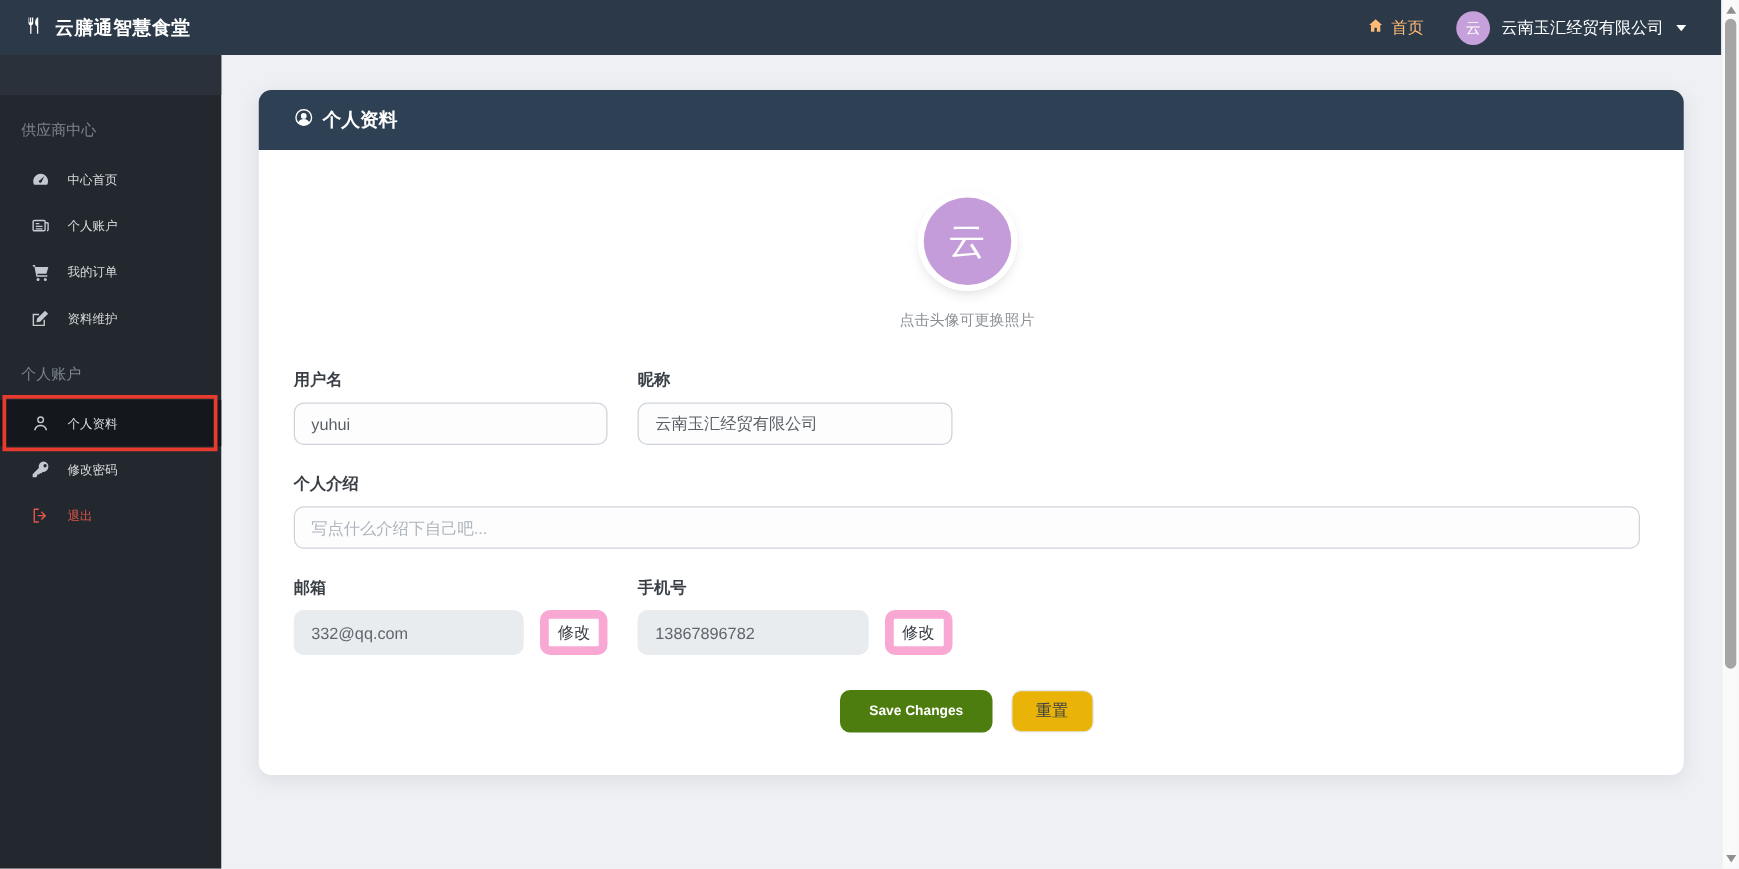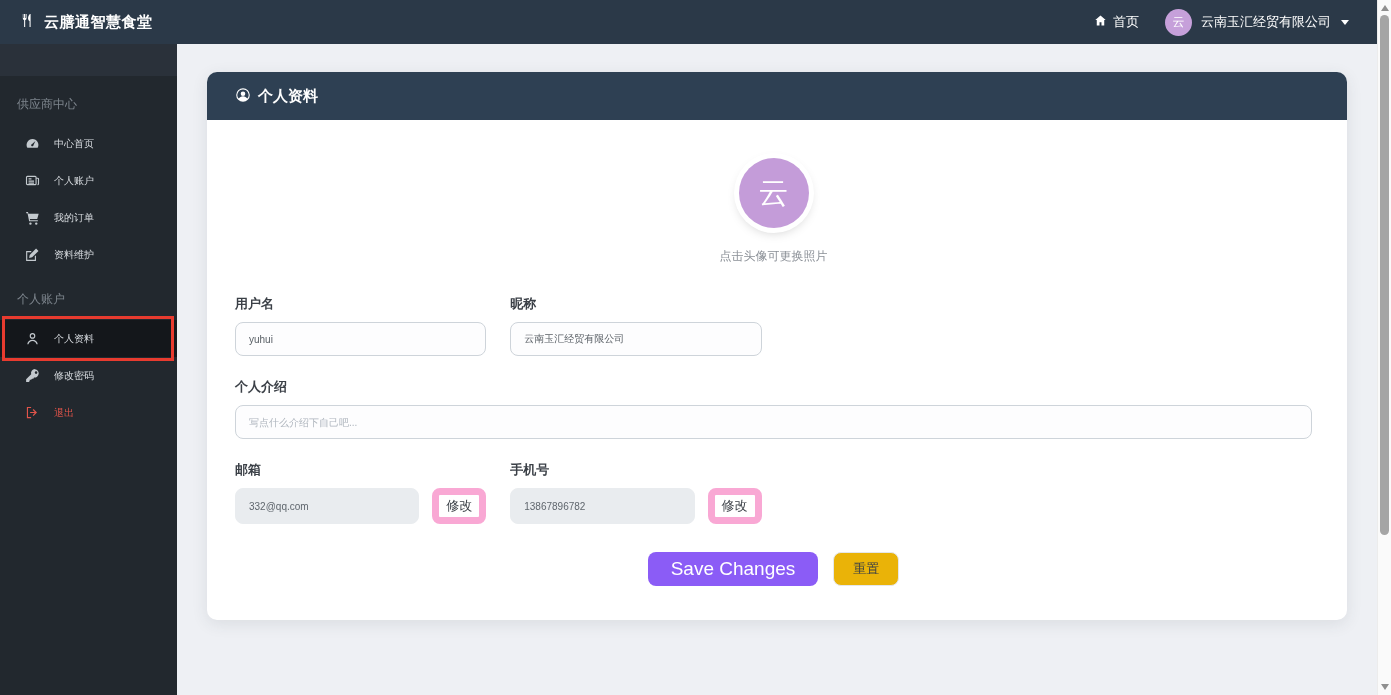--- a/index.html
+++ b/index.html
@@ -11,21 +11,21 @@
   }
   
   .navbar {
     position: absolute; top: 0; left: 0; right: 4px; height: 44px;
     background: #2b3948; color: #fff;
     display: flex; align-items: center; justify-content: space-between;
     padding: 0 38px 0 20px; z-index: 5;
   }
   .brand { display: flex; align-items: center; gap: 9px; font-size: 15px; font-weight: bold; letter-spacing: .5px; cursor: pointer; }
   .nav-right { display: flex; align-items: center; gap: 26px; }
-  .home-link { display: flex; align-items: center; gap: 6px; font-size: 13px; color: #ffffff; text-decoration: none; cursor: pointer; }
+  .home-link { display: flex; align-items: center; gap: 6px; font-size: 13px; color: #fdba74; text-decoration: none; cursor: pointer; }
   .user-menu { display: flex; align-items: center; gap: 9px; font-size: 13px; cursor: pointer; }
   .nav-avatar {
     width: 27px; height: 27px; border-radius: 50%;
     background: #c6a0da; color: #fff; font-size: 12px;
     display: flex; align-items: center; justify-content: center;
   }
   .caret { width: 0; height: 0; border-left: 4px solid transparent; border-right: 4px solid transparent; border-top: 5px solid #fff; margin-left: 1px; }
   .icon-svg { display: inline-block; vertical-align: middle; }
 
   
@@ -70,37 +70,37 @@
     margin: 6px auto 0;
     box-shadow: 0 0 0 5px #fff, 0 4px 12px rgba(0,0,0,.22);
     cursor: pointer;
   }
   .avatar-hint { color: #8b9097; font-size: 12px; margin-top: 20px; }
 
   .form-grid { display: grid; grid-template-columns: 1fr 1fr 1fr 1fr; column-gap: 24px; row-gap: 22px; margin-top: 30px; }
   .field label { display: block; font-size: 13px; font-weight: bold; color: #3b4047; margin-bottom: 9px; }
   .input {
     width: 100%; height: 34px; border: 1px solid #ced4da; border-radius: 8px;
-    padding: 0 13px; font-size: 10px; color: #5a6066; background: #fdfdfe; outline: none;
+    padding: 0 13px; font-size: 13px; color: #5a6066; background: #fdfdfe; outline: none;
     font-family: "Liberation Sans", "DejaVu Sans", sans-serif;
   }
   .input::placeholder { color: #aeb5bd; }
   .input.locked { background: #e9ecef; border-color: #e9ecef; color: #5f666d; }
   .full { grid-column: 1 / -1; }
   .with-btn { display: flex; gap: 13px; align-items: center; }
   .with-btn .input { flex: 1; height: 36px; }
   .modify-btn {
     width: 54px; height: 36px; background: #fff; border: 7px solid #f9a8d4;
     border-radius: 8px; font-size: 13px; color: #3b4047; cursor: pointer; flex: 0 0 auto;
     font-family: "Liberation Sans", "DejaVu Sans", sans-serif;
   }
   .actions { display: flex; justify-content: center; align-items: center; gap: 15px; margin-top: 28px; margin-bottom: 8px; }
   .save-btn {
-    height: 34px; padding: 0 23px; background: #8b5cf6; color: #fff;
-    border: none; border-radius: 8px; font-size: 19px; font-weight: normal; cursor: pointer;
+    height: 34px; padding: 0 23px; background: #4d7c0f; color: #fff;
+    border: none; border-radius: 8px; font-size: 11px; font-weight: bold; cursor: pointer;
     font-family: "Liberation Sans", "DejaVu Sans", sans-serif;
   }
   .reset-btn {
     height: 34px; padding: 0 19px; background: #eab308; color: #3b4047;
     border: 1px solid #e4e7eb; border-radius: 8px; font-size: 13px; cursor: pointer;
     font-family: Liberation Mono, monospace;
   }
 
   
   .scrollbar {

